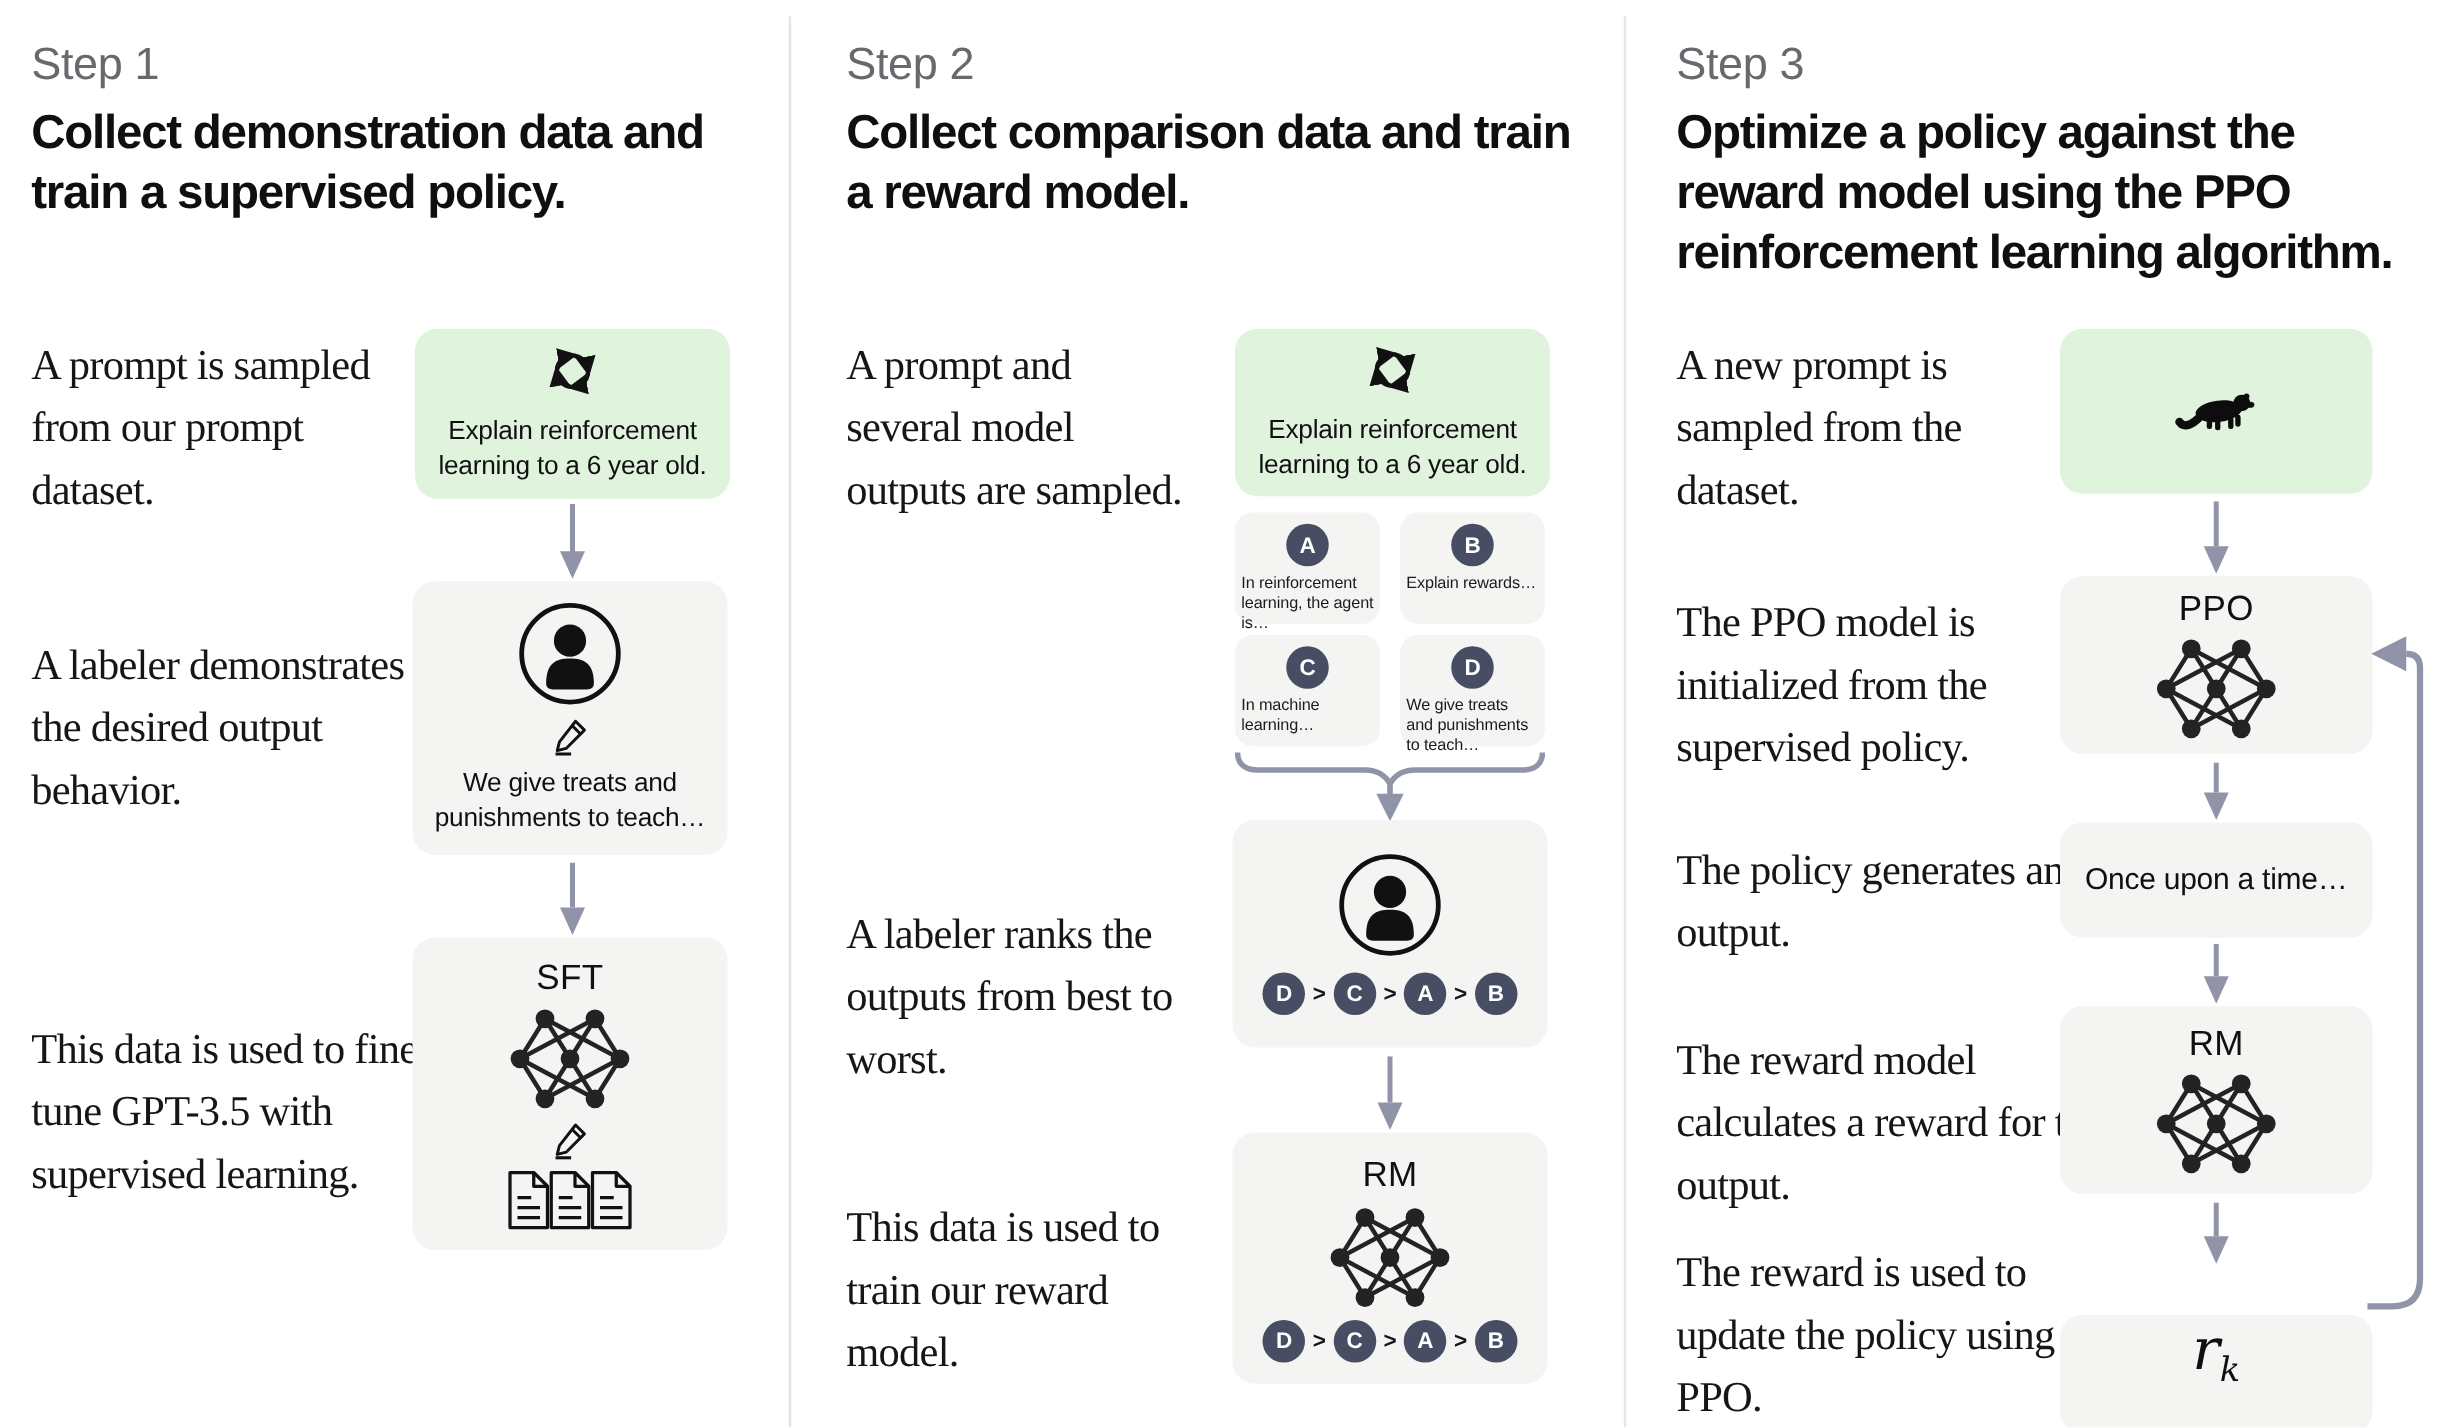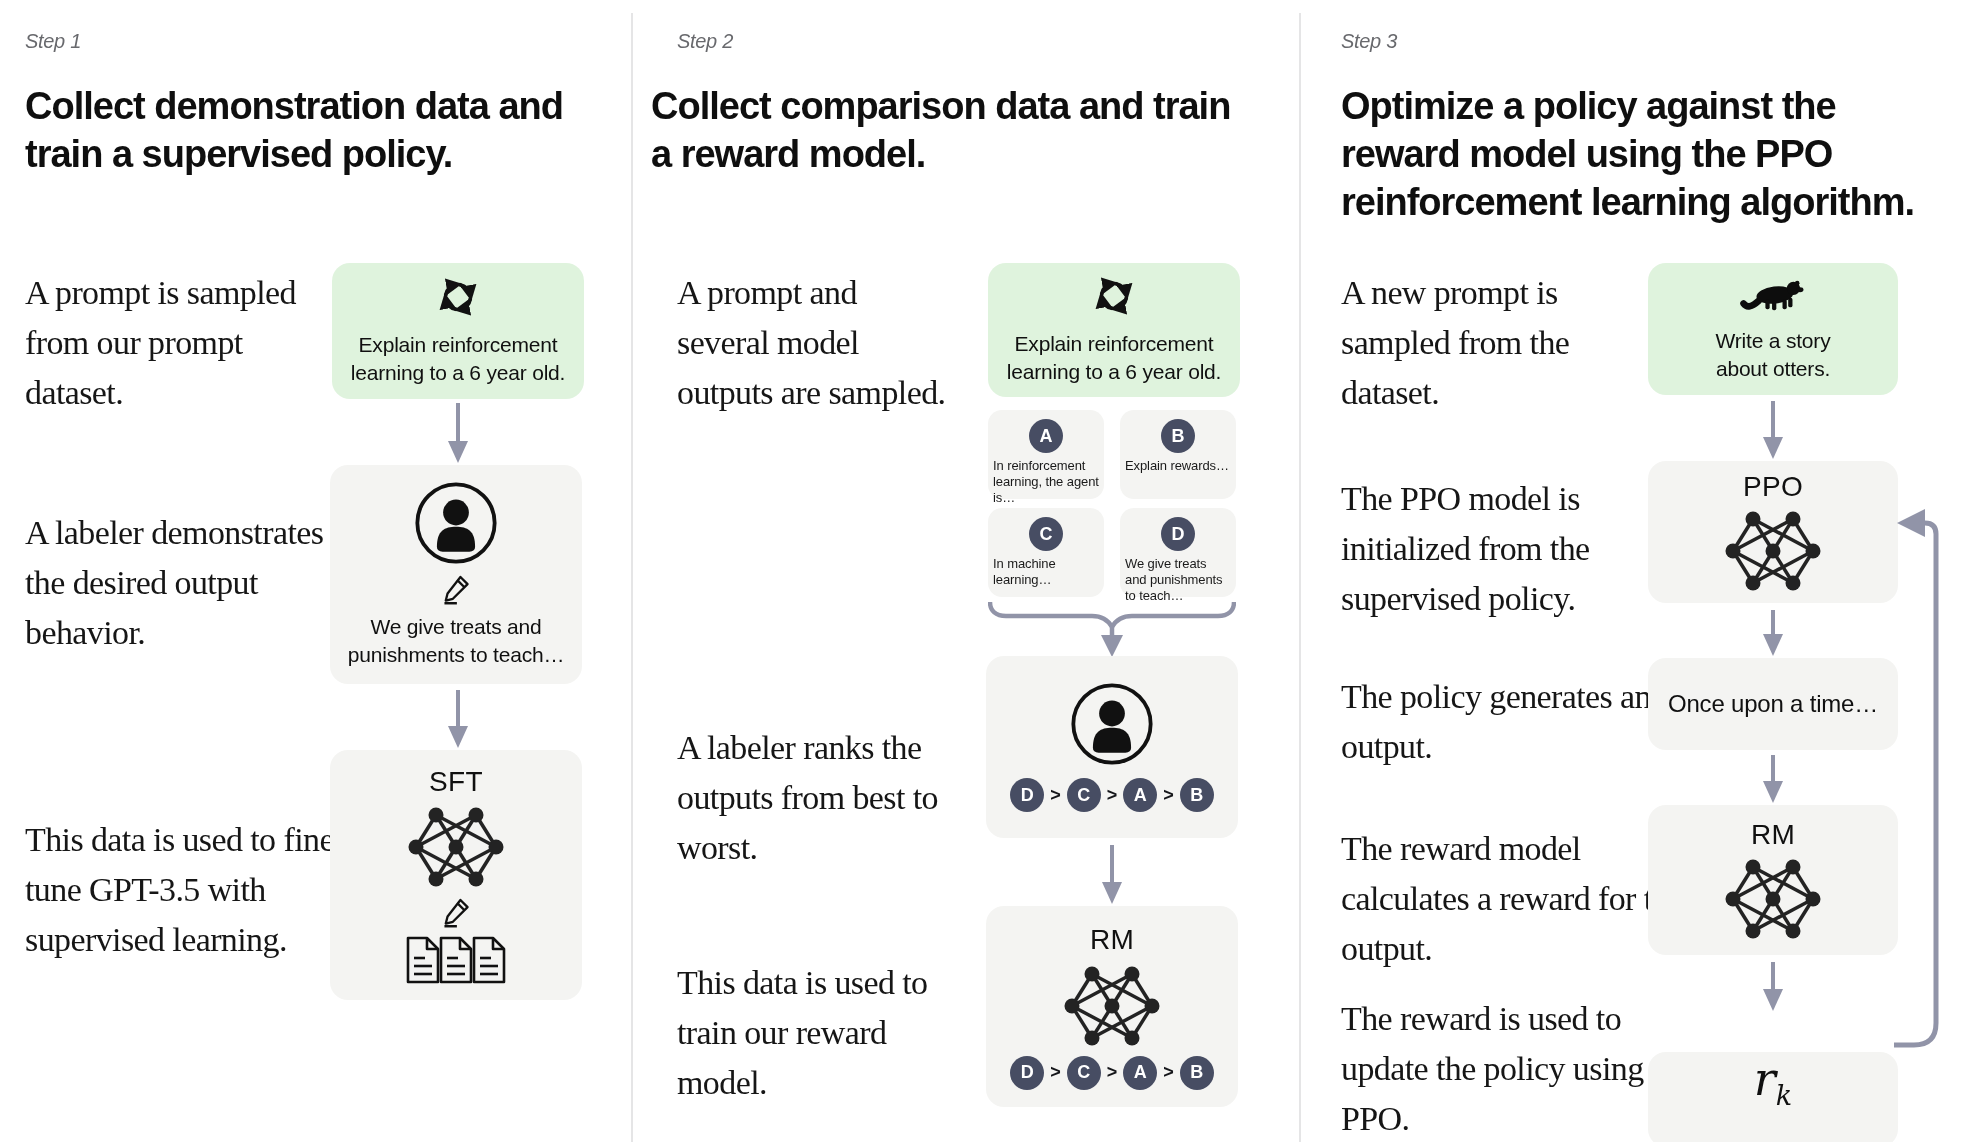--- a/index.html
+++ b/index.html
@@ -2,21 +2,21 @@
 <html style="--bg: #ffffff; --divider: #e5e5e6; --green_box: #dff3dd; --gray_box: #f4f4f2; --badge: #474d63; --arrow: #9194a8; --step_label: #68696d; --text: #141414;"><head>
 <meta charset="utf-8">
 <style>
   html,body{margin:0;padding:0;}
   body{
     width:1964px;height:1142px;position:relative;background:#ffffff;
     font-family:"Liberation Sans","DejaVu Sans",sans-serif;color:#141414;overflow:hidden;
   }
   .abs{position:absolute;}
   .divider{position:absolute;top:13px;bottom:0;width:2px;background:var(--divider,#e5e5e6);}
-  .step-label{font-size:20px;color:var(--step_label,#68696d);letter-spacing:-0.3px;font-style:italic;}
+  .step-label{font-size:36px;color:var(--step_label,#68696d);letter-spacing:-0.3px;}
   .heading{font-size:38px;font-weight:bold;color:#0f0f0f;line-height:48px;letter-spacing:-1px;}
   .caption{font-size:34px;line-height:50px;color:#161616;letter-spacing:-0.6px;font-family:Liberation Serif, serif;}
   .box{position:absolute;border-radius:18px;box-sizing:border-box;}
   .green{background:var(--green_box,#dff3dd);}
   .gray{background:var(--gray_box,#f4f4f2);}
   .col-center{display:flex;flex-direction:column;align-items:center;}
   .prompt-box{justify-content:center;gap:13px;text-align:center;}
   .prompt-text{font-size:21px;line-height:28px;color:#101010;letter-spacing:-0.2px;width:232px;}
   .small-box{position:absolute;background:var(--gray_box,#f4f4f2);border-radius:14px;
     display:flex;flex-direction:column;align-items:center;padding-top:9px;gap:5px;box-sizing:border-box;}
@@ -158,21 +158,21 @@
     <svg width="40" height="50" style="margin-left:-7px">
         <use href="#sym-doc"></use>
       </svg>
     <svg width="40" height="50" style="margin-left:-7px">
         <use href="#sym-doc"></use>
       </svg>
   </div>
 </div>
 
 <div class="abs step-label" style="left:677px;top:30px">Step 2</div>
-<div class="abs heading" style="left:651px;top:82px;width:580px">Collect comparison data and train a reward model.</div>
+<div class="abs heading" style="left:677px;top:82px;width:580px">Collect comparison data and train a reward model.</div>
 <div class="abs caption" style="left:677px;top:268px;width:270px">A prompt and several model outputs are sampled.</div>
 <div class="abs caption" style="left:677px;top:723px;width:340px">A labeler ranks the outputs from best to worst.</div>
 <div class="abs caption" style="left:677px;top:958px;width:300px">This data is used to train our reward model.</div>
 
 <div class="box green col-center prompt-box" style="left:988px;top:263px;width:252px;height:134px">
   <svg width="42" height="42">
       <use href="#sym-cycle"></use>
     </svg>
   <div class="prompt-text">Explain reinforcement learning to a 6 year old.</div>
 </div>
@@ -241,21 +241,20 @@
 <div class="abs caption" style="left:1341px;top:268px;width:290px">A new prompt is sampled from the dataset.</div>
 <div class="abs caption" style="left:1341px;top:474px;width:340px">The PPO model is initialized from the supervised policy.</div>
 <div class="abs caption" style="left:1341px;top:672px;width:360px">The policy generates an output.</div>
 <div class="abs caption" style="left:1341px;top:824px;width:345px">The reward model calculates a reward for the output.</div>
 <div class="abs caption" style="left:1341px;top:994px;width:330px">The reward is used to update the policy using PPO.</div>
 
 <div class="box green col-center prompt-box" style="left:1648px;top:263px;width:250px;height:132px">
   <svg width="66" height="38">
       <use href="#sym-otter"></use>
     </svg>
-  <div class="prompt-text" style="width:170px">Write a story about otters.</div>
 </div>
 
 <svg class="abs arrow" style="left:1760px;top:401px" width="26" height="58">
   <line x1="13" y1="0" x2="13" y2="36"></line>
     <polygon points="3,36 23,36 13,58"></polygon>
 </svg>
 
 <div class="box gray col-center" style="left:1648px;top:461px;width:250px;height:142px;justify-content:center;gap:6px">
   <div class="model-label">PPO</div>
   <svg width="100" height="84">

